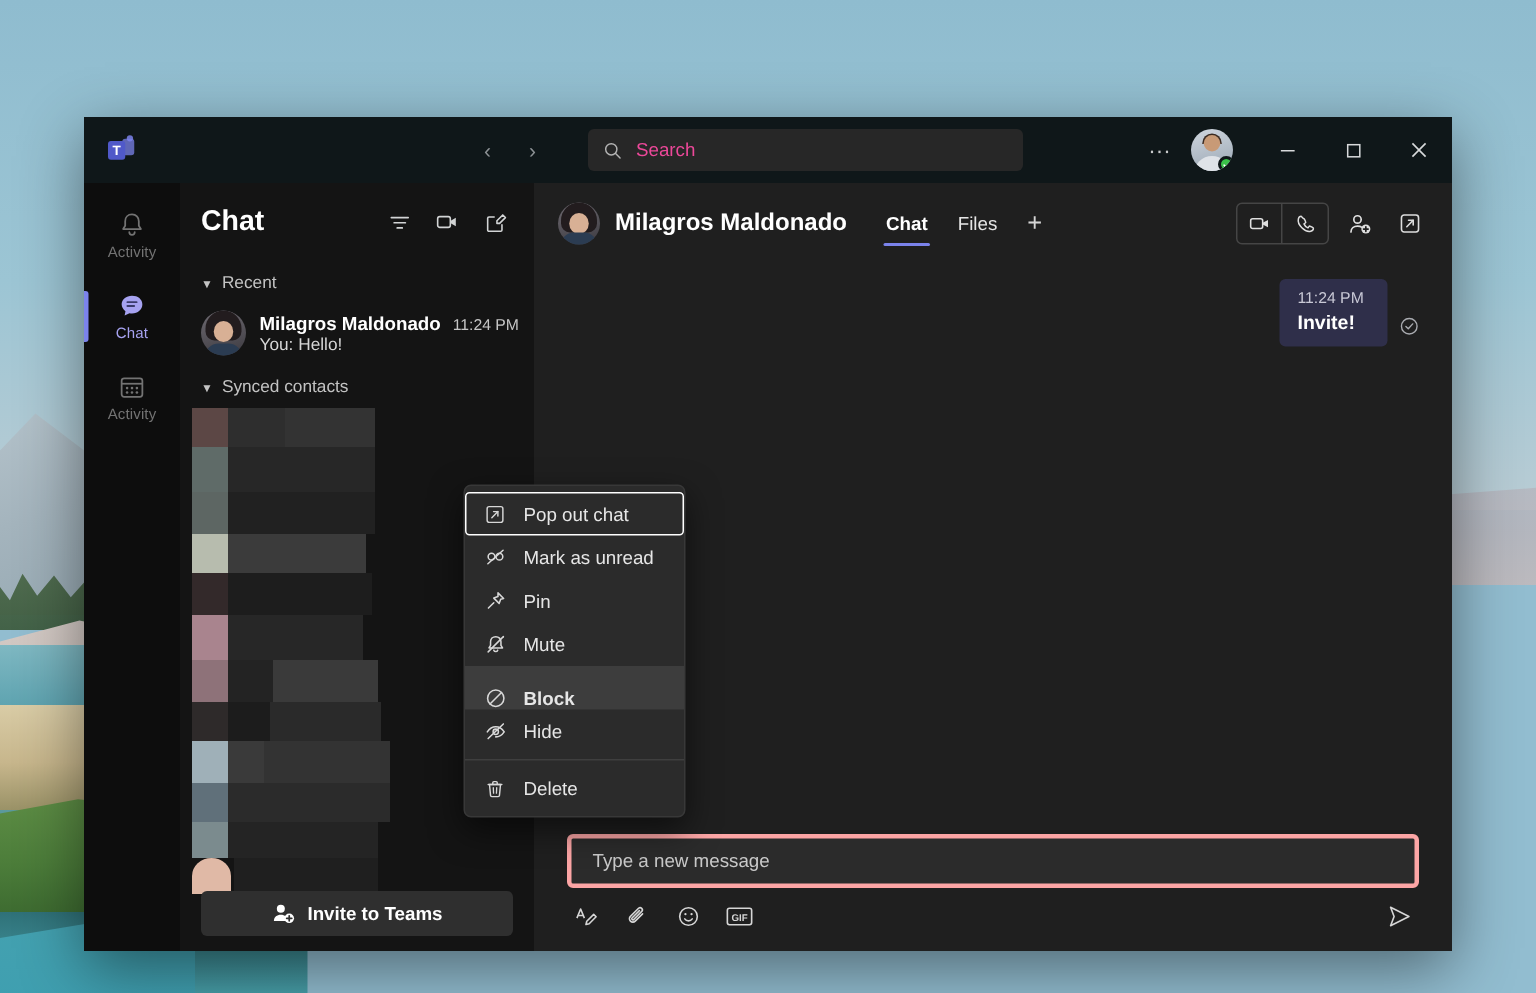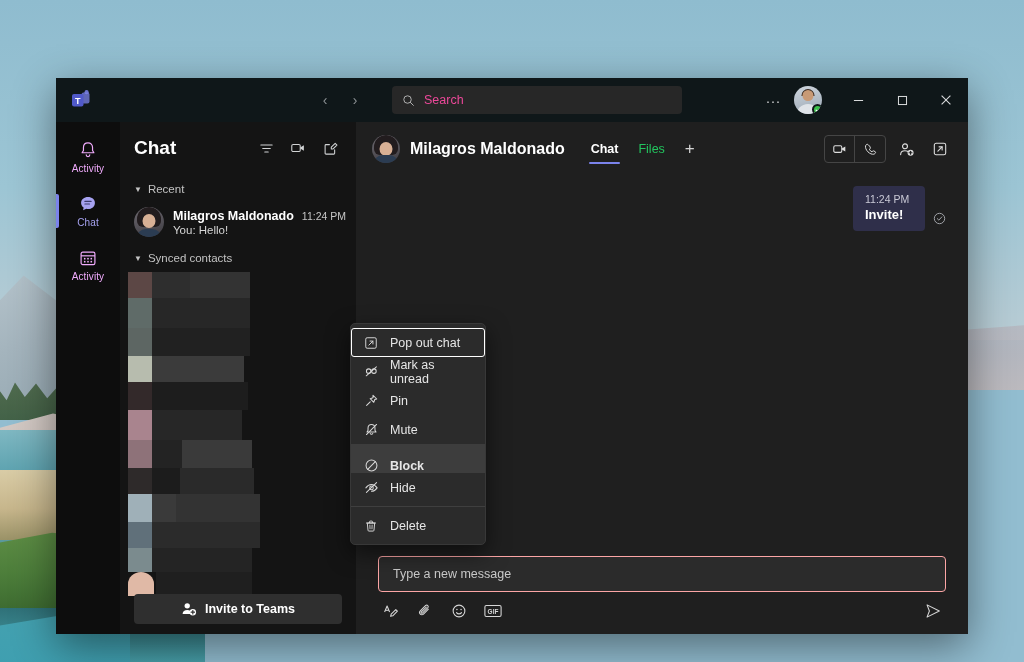--- a/index.html
+++ b/index.html
@@ -135,21 +135,21 @@
   #body-row { flex: 1; display: flex; min-height: 0; }
 
   
   #app-rail {
     width: 64px; background: #0d0d0d; flex-shrink: 0;
     padding-top: 8px; display: flex; flex-direction: column; align-items: center;
   }
   .rail-item {
     width: 64px; height: 54px; display: flex; flex-direction: column;
     align-items: center; justify-content: center; gap: 3px;
-    color: #f0abfc; cursor: pointer; position: relative;
+    color: #737373; cursor: pointer; position: relative;
   }
   .rail-item .rl { font-size: 10px; letter-spacing: .1px; }
   .rail-item.active { color: #a6a2f0; }
   .rail-item.active::before {
     content: ""; position: absolute; left: 0; top: 10px; width: 3px;
     height: 34px; background: #7b83eb; border-radius: 0 2px 2px 0;
   }
 
   
   #chat-pane {
@@ -218,21 +218,21 @@
   #convo { flex: 1; background: #1f1f1f; display: flex; flex-direction: column; min-width: 0; }
   #convo-head {
     height: 54px; display: flex; align-items: center; padding: 0 14px 0 16px;
     flex-shrink: 0;
   }
   #peer-avatar { width: 28px; height: 28px; margin-right: 10px; }
   #peer-name { font-size: 16px; font-weight: 700; color: #fff; }
   #convo-tabs { display: flex; align-items: center; gap: 4px; margin-left: 18px; height: 100%; }
   .ctab {
     position: relative; height: 100%; display: flex; align-items: center;
-    padding: 0 8px; font-size: 12.5px; color: #22c55e; cursor: pointer;
+    padding: 0 8px; font-size: 12.5px; color: #e5e5e5; cursor: pointer;
   }
   .ctab.active { color: #fff; font-weight: 700; }
   .ctab.active::after {
     content: ""; position: absolute; left: 6px; right: 6px; bottom: 12px;
     height: 2px; background: #7b83eb; border-radius: 2px;
   }
   .ctab-add { color: #d4d4d4; font-size: 17px; padding: 0 8px; cursor: pointer; }
   #convo-actions { margin-left: auto; display: flex; align-items: center; gap: 6px; }
   .callgrp { display: flex; border: 1px solid #454545; border-radius: 4px; overflow: hidden; }
   .callgrp .cbtn { border-right: 1px solid #454545; }
@@ -252,37 +252,37 @@
     background: #2f2f4a; border-radius: 4px; padding: 7px 12px 9px;
     min-width: 72px; max-width: 60%;
   }
   .bub-time { font-size: 10.5px; color: #c9c9d6; margin-bottom: 2px; }
   .bub-text { font-size: 13px; font-weight: 700; color: #fff; }
   .sent-check { color: #a9abb0; margin-bottom: 2px; }
 
   
   #composer { padding: 0 22px 12px; flex-shrink: 0; }
   #compose-box {
-    height: 36px; background: #2b2b2b; border: 1px solid #fca5a5;
+    height: 36px; background: #2b2b2b; border: 3px solid #fca5a5;
     border-radius: 4px; display: flex; align-items: center; padding: 0 14px;
     cursor: text;
   }
   #compose-box .ph2 { font-size: 12.5px; color: #c9c9c9; }
   #compose-tools { display: flex; align-items: center; gap: 8px; margin-top: 8px; }
   .ctool {
     width: 26px; height: 22px; display: flex; align-items: center;
     justify-content: center; color: #d6d6d6; cursor: pointer; border-radius: 3px;
   }
   #send-btn { margin-left: auto; }
 
   
   #ctx-menu {
-    position: absolute; left: 253px; top: 245px; width: 136px;
+    position: absolute; left: 253px; top: 245px; width: 148px;
     background: #2b2b2b; border: 1px solid #383838; border-radius: 5px;
-    box-shadow: 0 8px 22px rgba(0,0,0,.55); padding: 4px 0; z-index: 60; margin-left: 41px;
+    box-shadow: 0 8px 22px rgba(0,0,0,.55); padding: 4px 0; z-index: 60;
   }
   .mi {
     display: flex; align-items: center; gap: 11px; height: 29px;
     padding: 0 10px 0 12px; color: #e6e6e6; font-size: 12.5px; cursor: pointer;
     position: relative;
   }
   .mi .mi-ico {
     width: 16px; display: flex; align-items: center; justify-content: center;
     color: #d8d8d8; flex-shrink: 0;
   }

